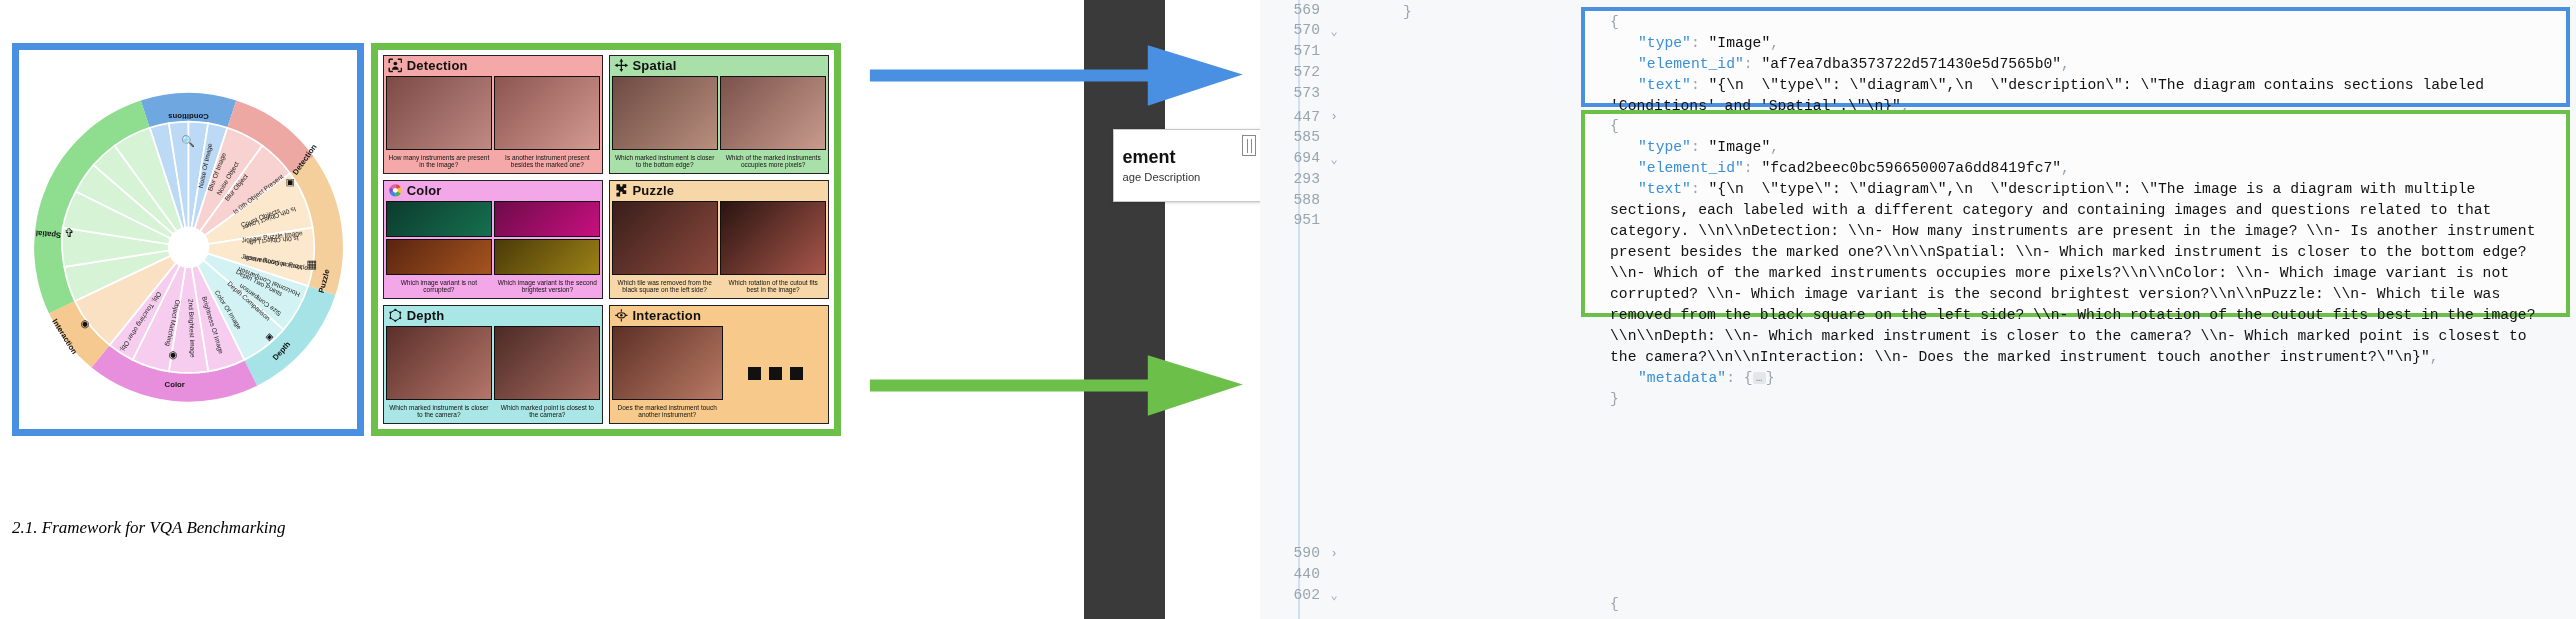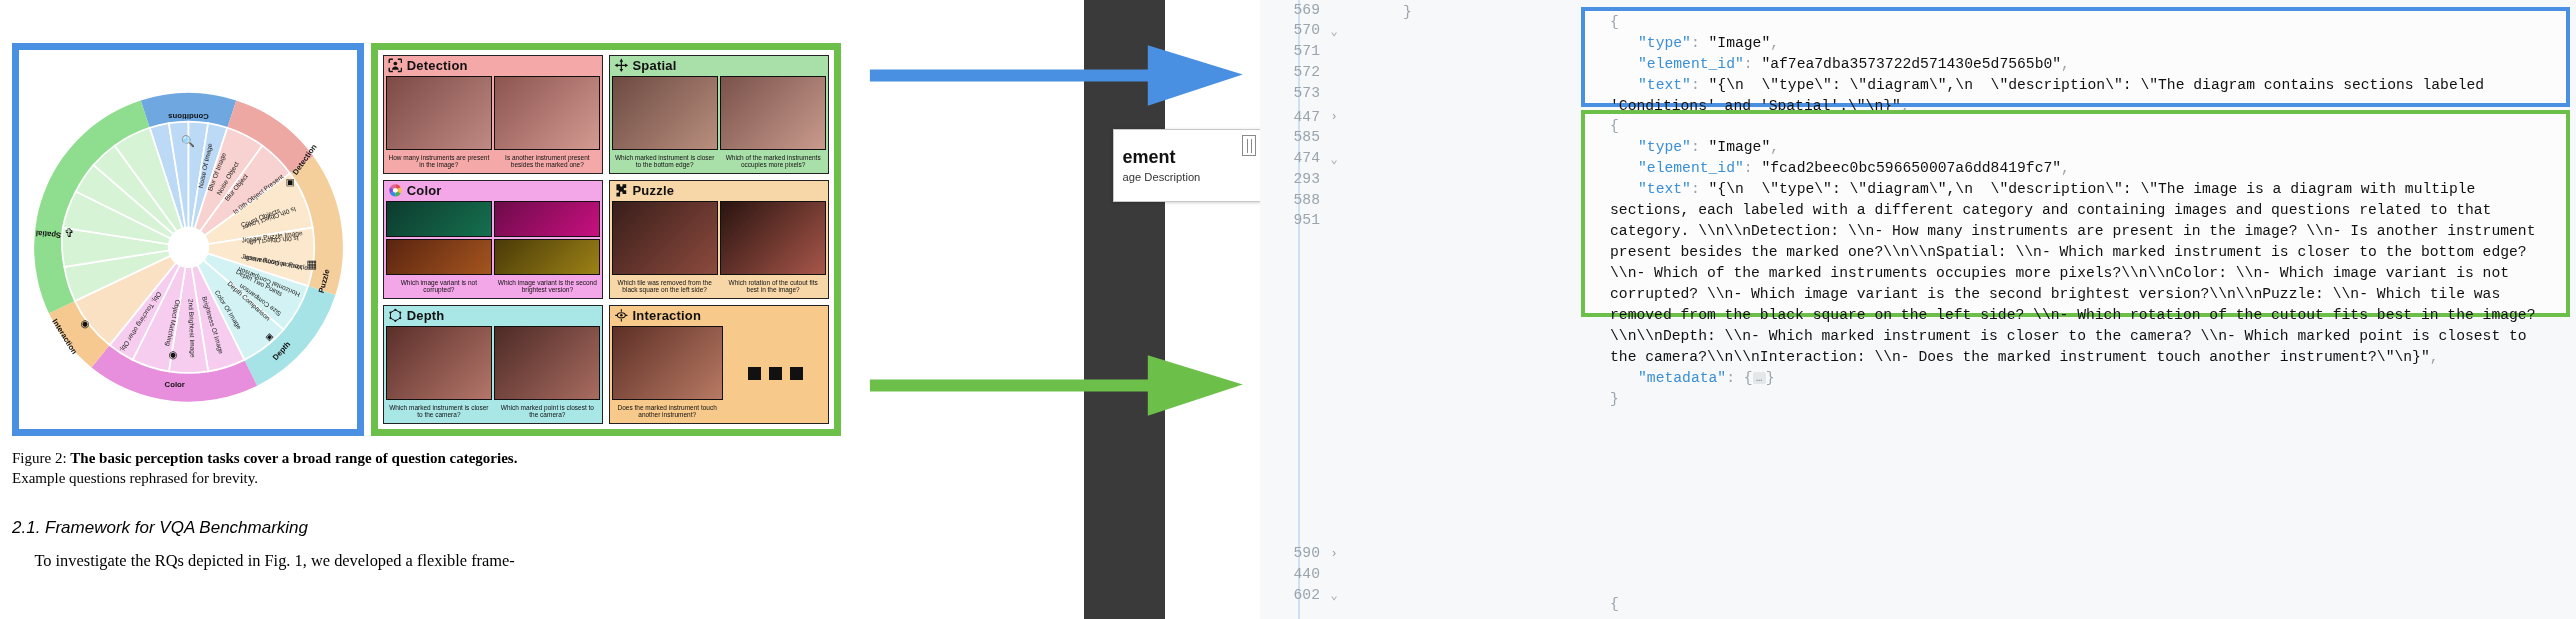--- a/index.html
+++ b/index.html
@@ -42,21 +42,21 @@
   .c-dep{background:#a9e6e6;}
   .c-int{background:#f7c98a;}
 
   .dots{position:absolute;right:22.4px;bottom:53px;display:flex;gap:7.8px;}
   .dots i{display:block;width:13px;height:13px;background:#111;}
 
   
   .caption{position:absolute;left:12px;top:449px;width:845px;
     font-family:"Liberation Serif", serif;font-size:15px;line-height:1.3;color:#000;}
   .caption b{font-weight:bold;}
-  .sec-head{position:absolute;left:12px;top:518px;font-family:Liberation Sans, sans-serif;
+  .sec-head{position:absolute;left:12px;top:518px;font-family:Liberation Serif, serif;
     font-style:italic;font-size:17px;color:#000;}
   .body-par{position:absolute;left:12px;top:550px;width:828px;
     font-family:"Liberation Serif", serif;font-size:16.4px;line-height:1.35;color:#000;}
   .body-par .indent{display:inline-block;width:22.4px;}
 
   
   .darkcol{position:absolute;left:1084px;top:0;width:81px;height:619px;background:#3a3a3a;}
   .midcard{position:absolute;left:1113px;top:129px;width:147px;height:71px;background:#fff;
     border:0.9px solid #c8c8c8;box-shadow:0 0.9px 3.5px rgba(0,0,0,.25);overflow:hidden;}
   .midcard .mc-title{position:absolute;left:8.6px;top:17px;font-size:18px;font-weight:bold;color:#111;}
@@ -322,31 +322,23 @@
                     <i></i>
                 </div>
               </div>
             </div>
           </div>
 
         </div>
       </div>
     </div>
 
-    <div class="caption">
-      <span>Figure 2:</span>
-      <b>The basic perception tasks cover a broad range of question categories.</b><br>
-      <span>Example questions rephrased for brevity.</span>
-    </div>
 
     <div class="sec-head">2.1.  Framework for VQA Benchmarking</div>
 
-    <div class="body-par">
-      <span class="indent"></span><span>To investigate the RQs depicted in Fig. 1, we developed a flexible frame-</span>
-    </div>
   </div>
 
   <div class="darkcol"></div>
   <div class="midcard">
     <div class="mc-title">ement</div>
     <div class="mc-sub">age Description</div>
     <div class="mc-handle"></div>
   </div>
 
   <div class="editor">
@@ -355,21 +347,21 @@
     <div class="gutter">
       <span class="ln" style="top:1.7px">569</span>
       <span class="ln" style="top:22.4px">570</span>
       <span class="fold" style="top:24px">⌄</span>
       <span class="ln" style="top:43px">571</span>
       <span class="ln" style="top:64px">572</span>
       <span class="ln" style="top:85px">573</span>
       <span class="ln" style="top:109px">447</span>
       <span class="fold" style="top:110px">›</span>
       <span class="ln" style="top:129px">585</span>
-      <span class="ln" style="top:150px">474</span>
+      <span class="ln" style="top:150px">694</span>
       <span class="fold" style="top:152px">⌄</span>
       <span class="ln" style="top:171px">293</span>
       <span class="ln" style="top:192px">588</span>
       <span class="ln" style="top:212px">951</span>
       <span class="ln" style="top:545px">590</span>
       <span class="fold" style="top:547px">›</span>
       <span class="ln" style="top:566px">440</span>
       <span class="ln" style="top:587px">602</span>
       <span class="fold" style="top:588px">⌄</span>
     </div>

